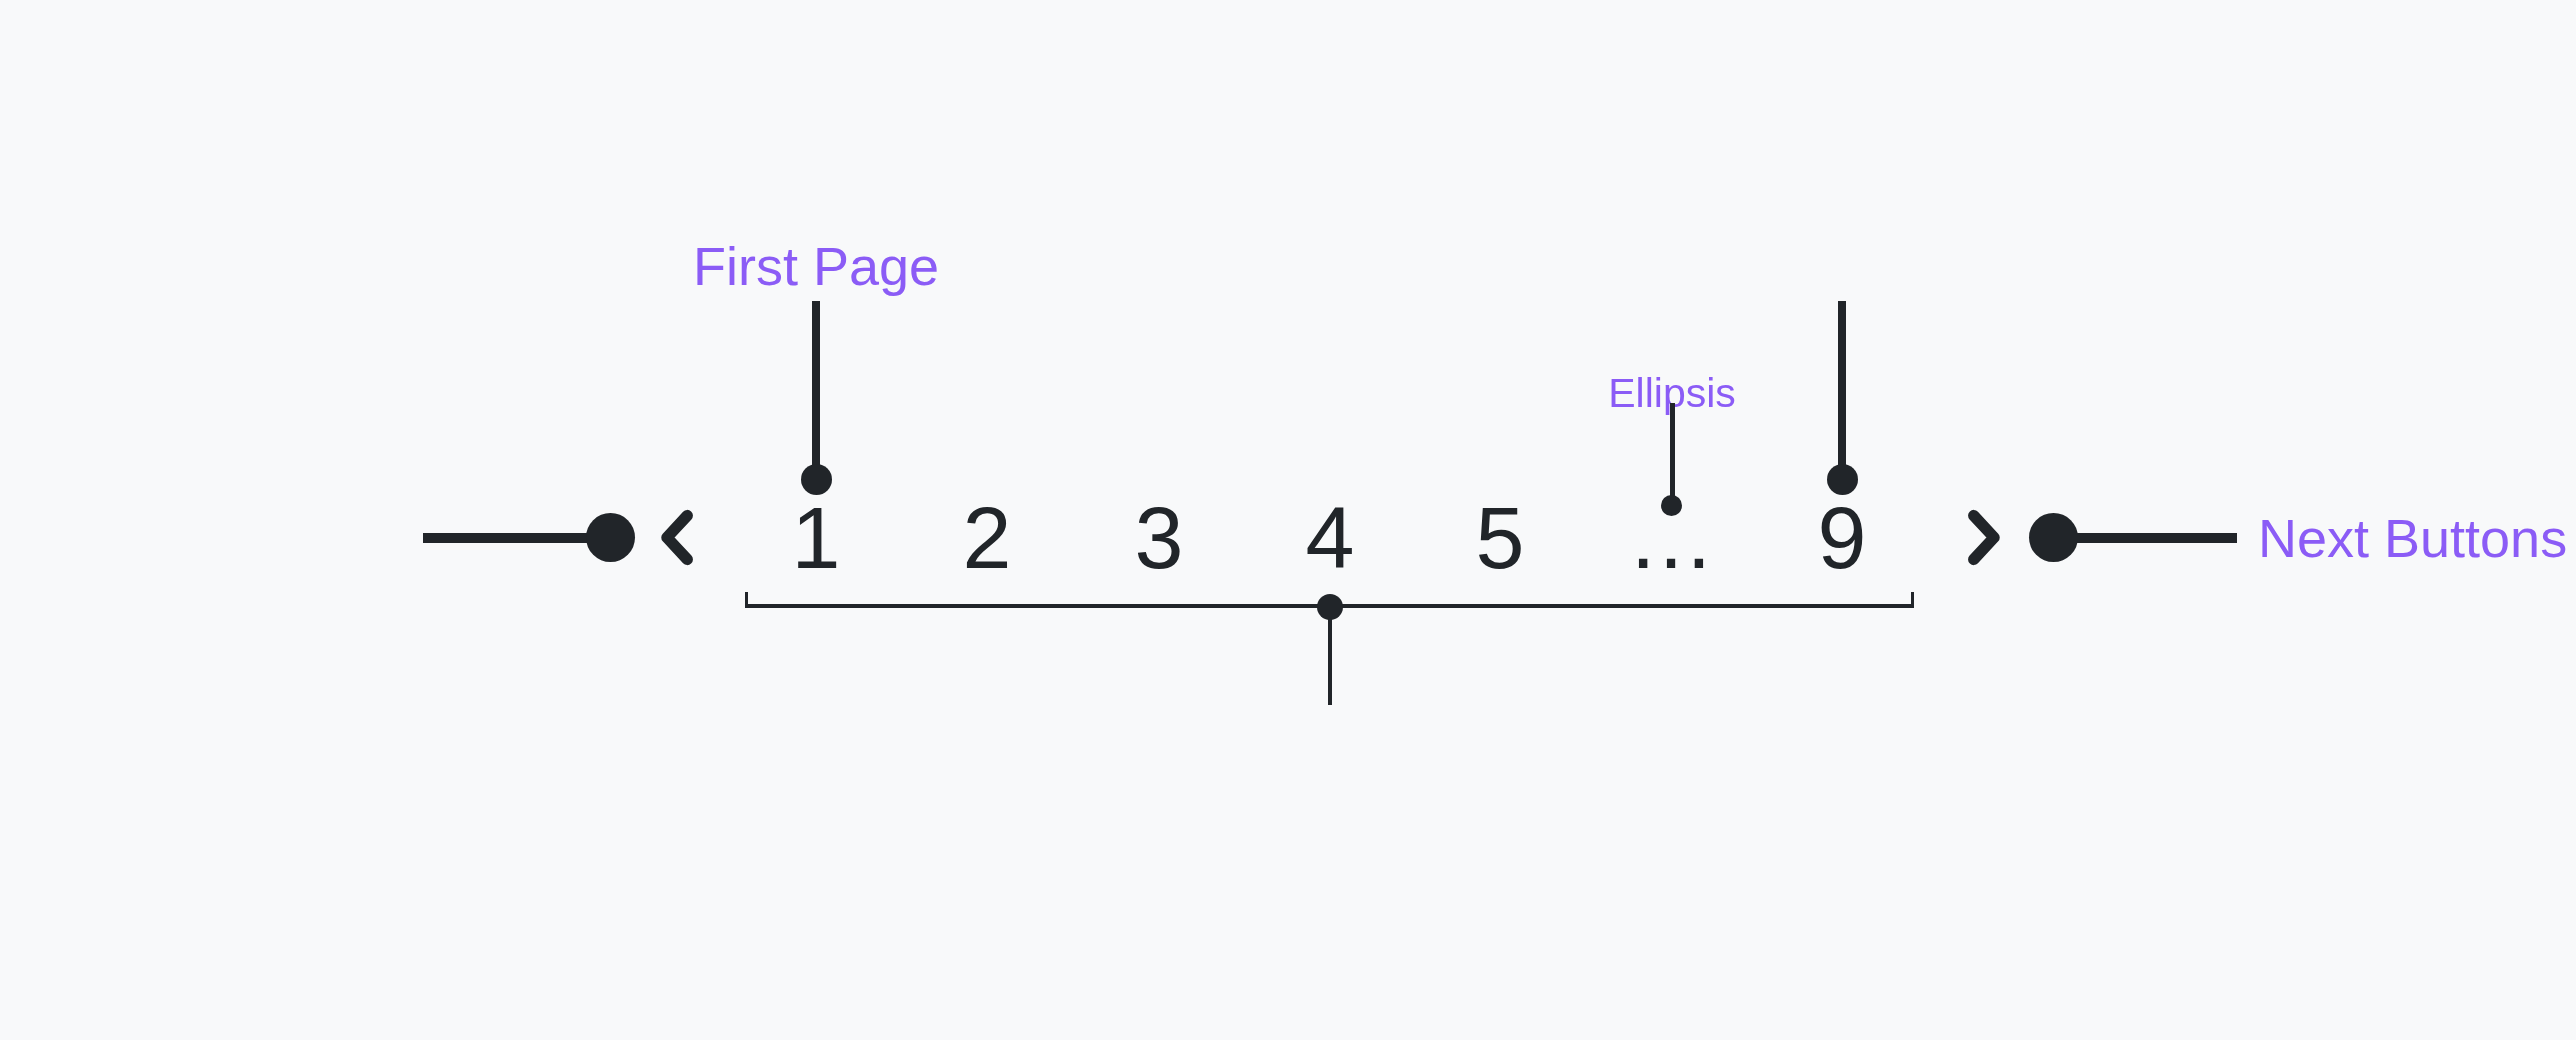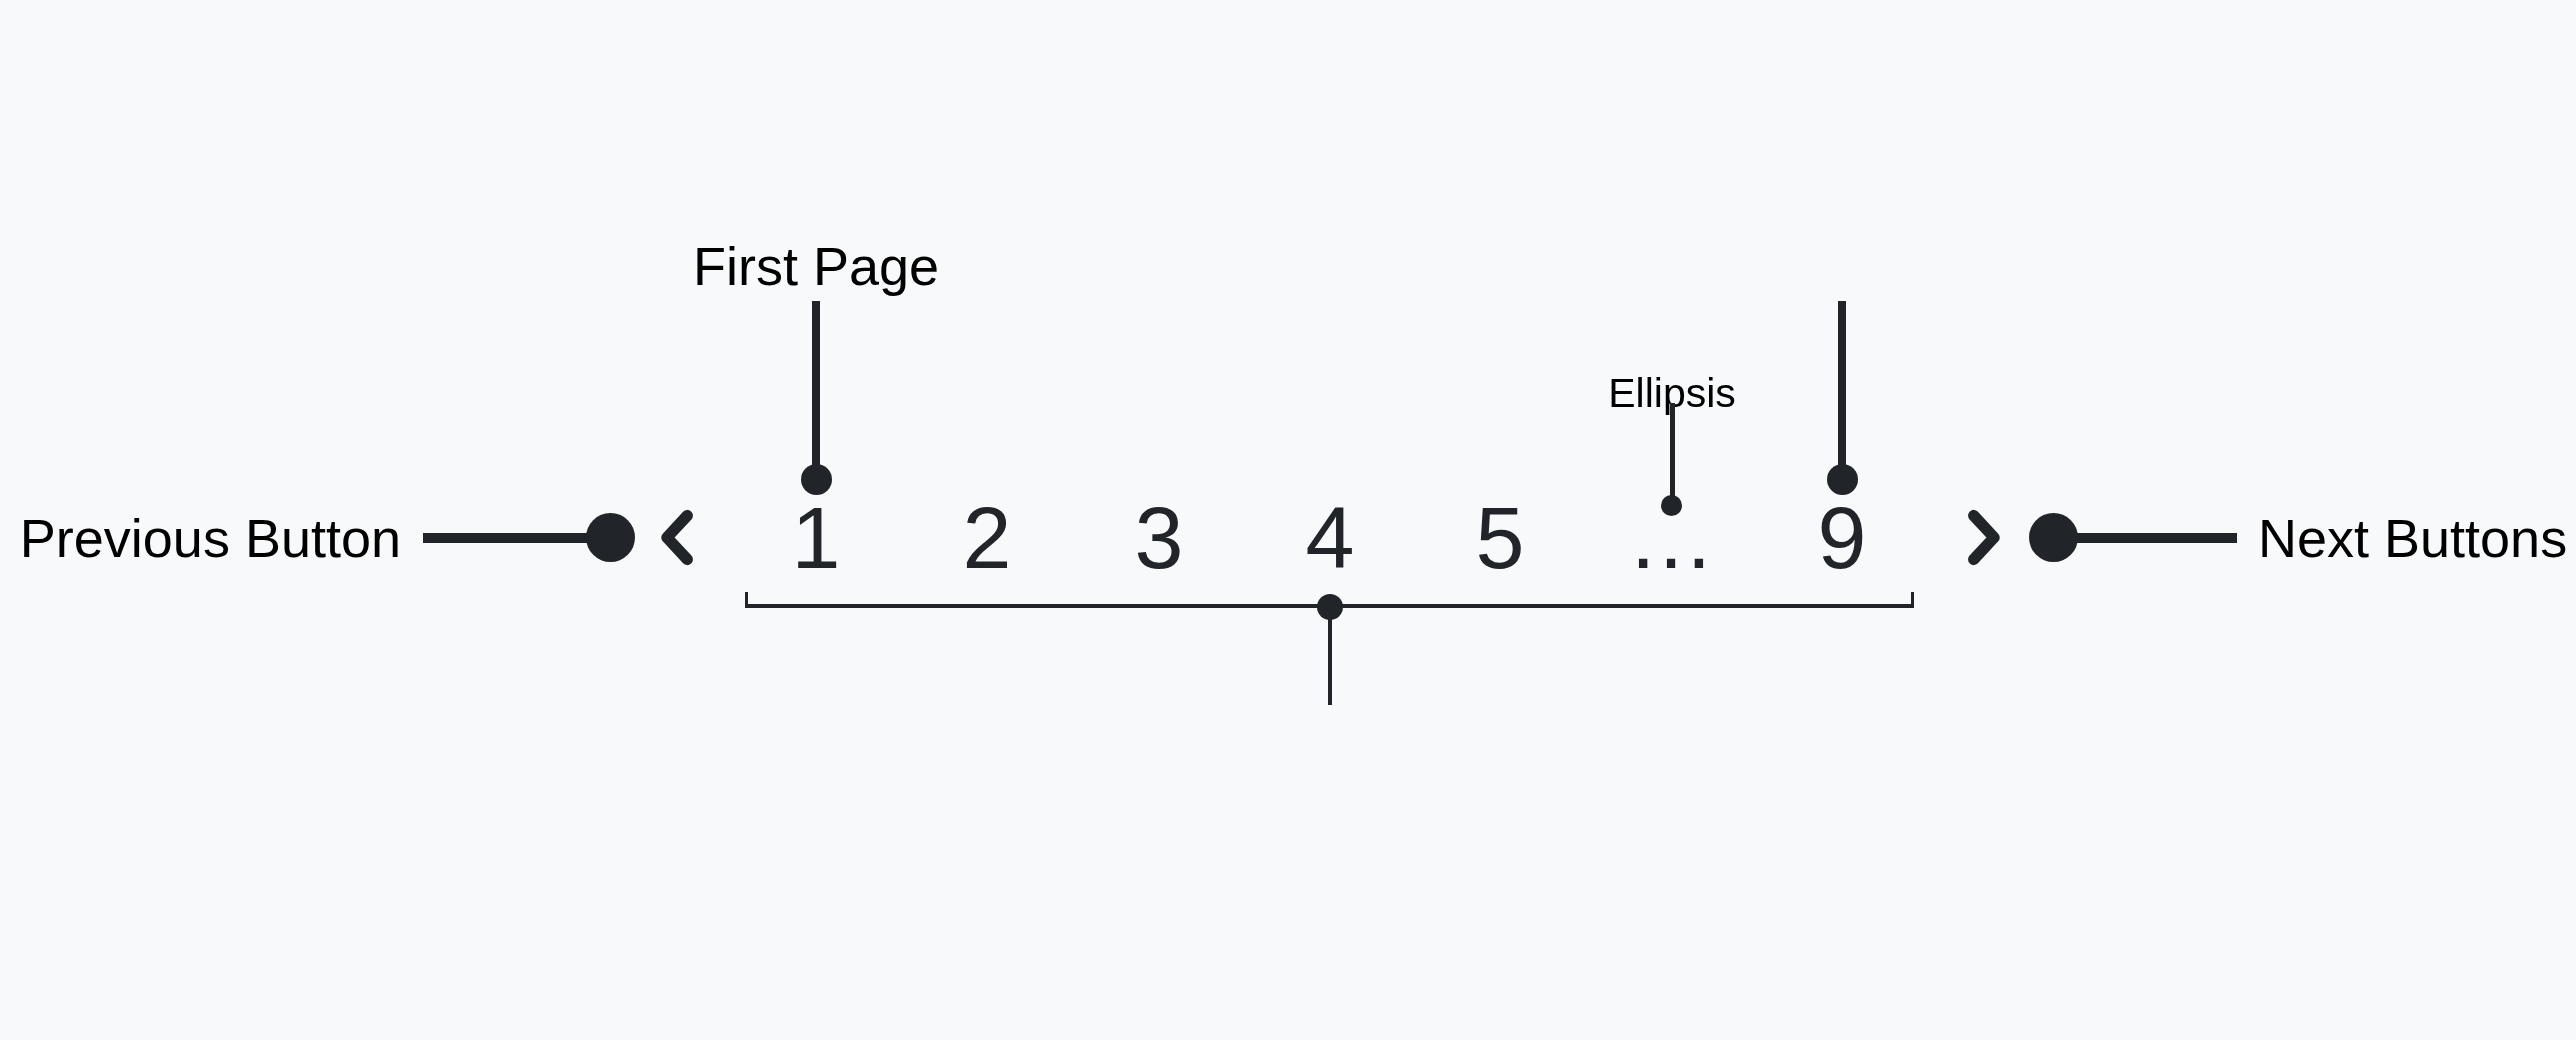--- a/index.html
+++ b/index.html
@@ -16,21 +16,21 @@
     color: #212529;
     overflow: hidden;
   }
 
   
   .label {
     position: absolute;
     font-size: 54px;
     line-height: 1;
     white-space: nowrap;
-    color: #000000;
+    color: #8b5cf6;
   }
   .label.centered { transform: translate(-50%, -50%); }
   .lbl-prev  { right: 2175px; top: 538px; transform: translateY(-50%); }
   .lbl-next  { left: 2258px;  top: 538px; transform: translateY(-50%); }
   .lbl-first { left: 816px;  top: 266px; }
   .lbl-last  { left: 1842px; top: 266px; }
   .lbl-ellipsis { left: 1672px; top: 377px; font-size: 41px; margin-top: 16px; }
   .lbl-pagebtns { left: 1331px; top: 741px; }
 
   
@@ -94,21 +94,20 @@
     border-right: 3.3px solid #212529;
     border-bottom: 4.1px solid #212529;
     box-sizing: border-box;
   }
 </style>
 </head>
 <body>
 
 <div class="stage">
 
-  <div class="label lbl-prev">Previous Button</div>
   <div class="hline line-prev"></div>
   <div class="dot dot-prev"></div>
 
   <div class="chev chev-left">
     <svg viewBox="0 0 48 72" fill="none" xmlns="http://www.w3.org/2000/svg">
       <polyline points="36,9 11,36 36,63" stroke="#212529" stroke-width="14" stroke-linecap="round" stroke-linejoin="round"></polyline>
     </svg>
   </div>
 
   <div class="page" style="left:816px">1</div>

